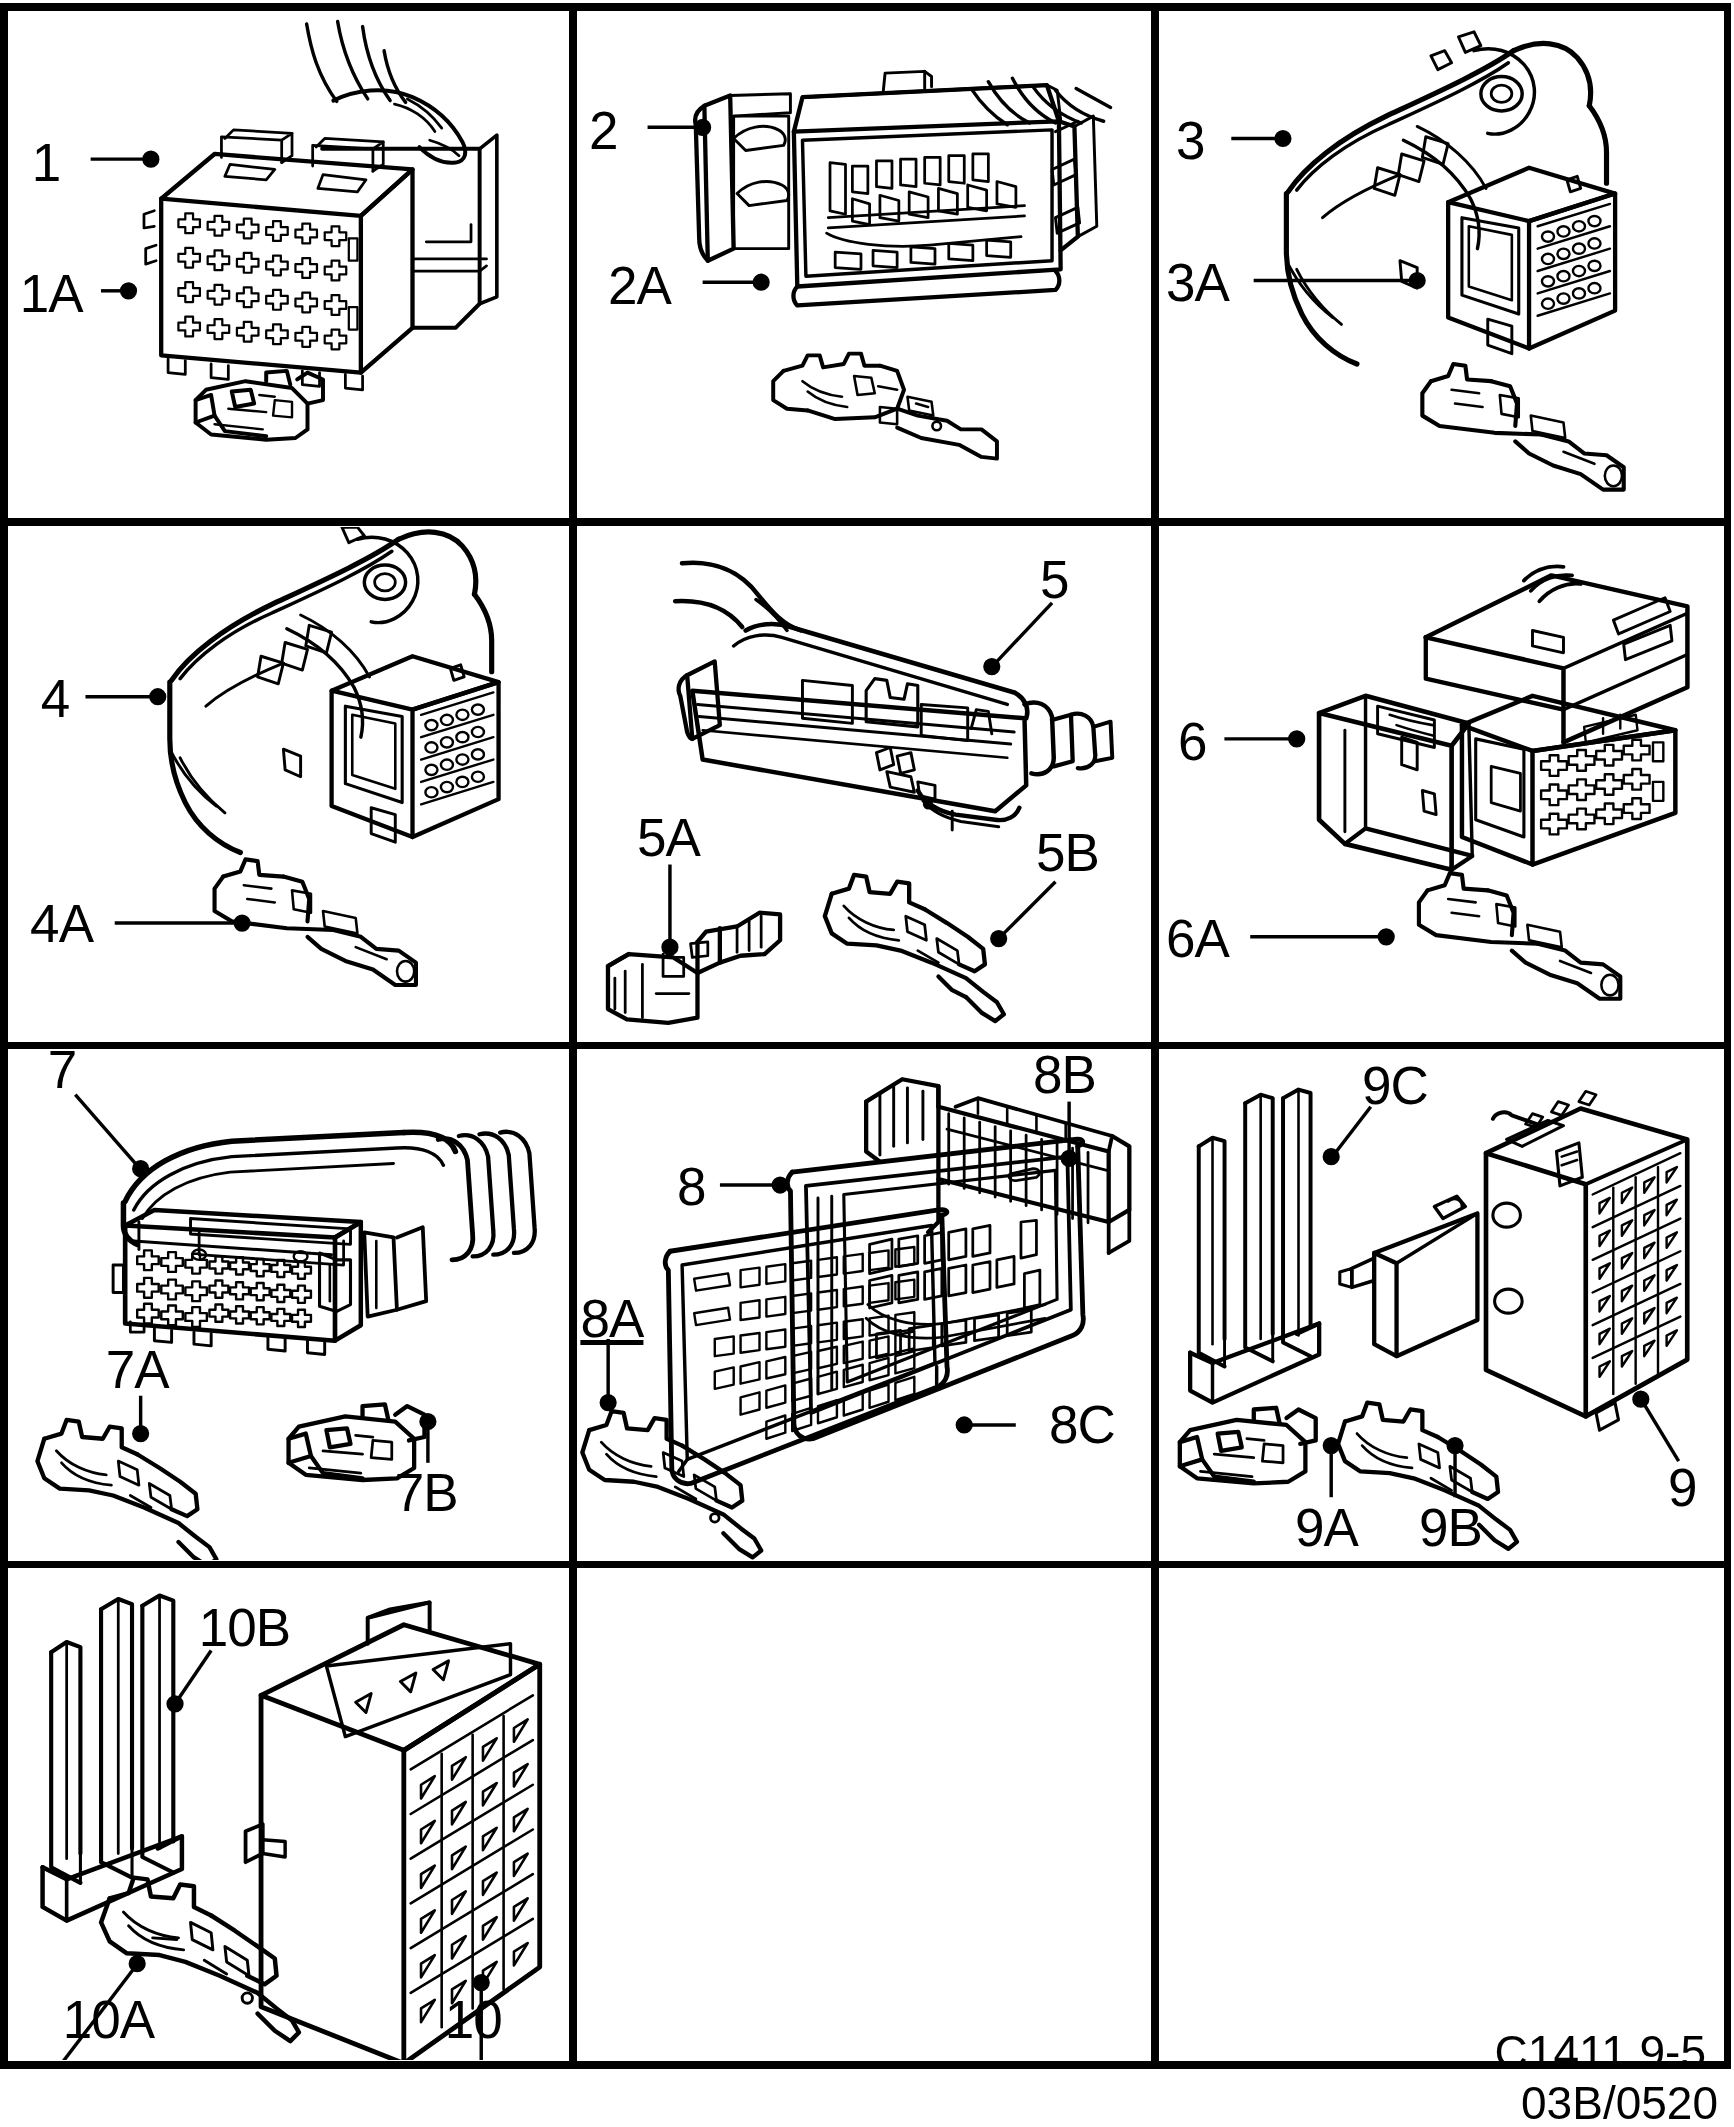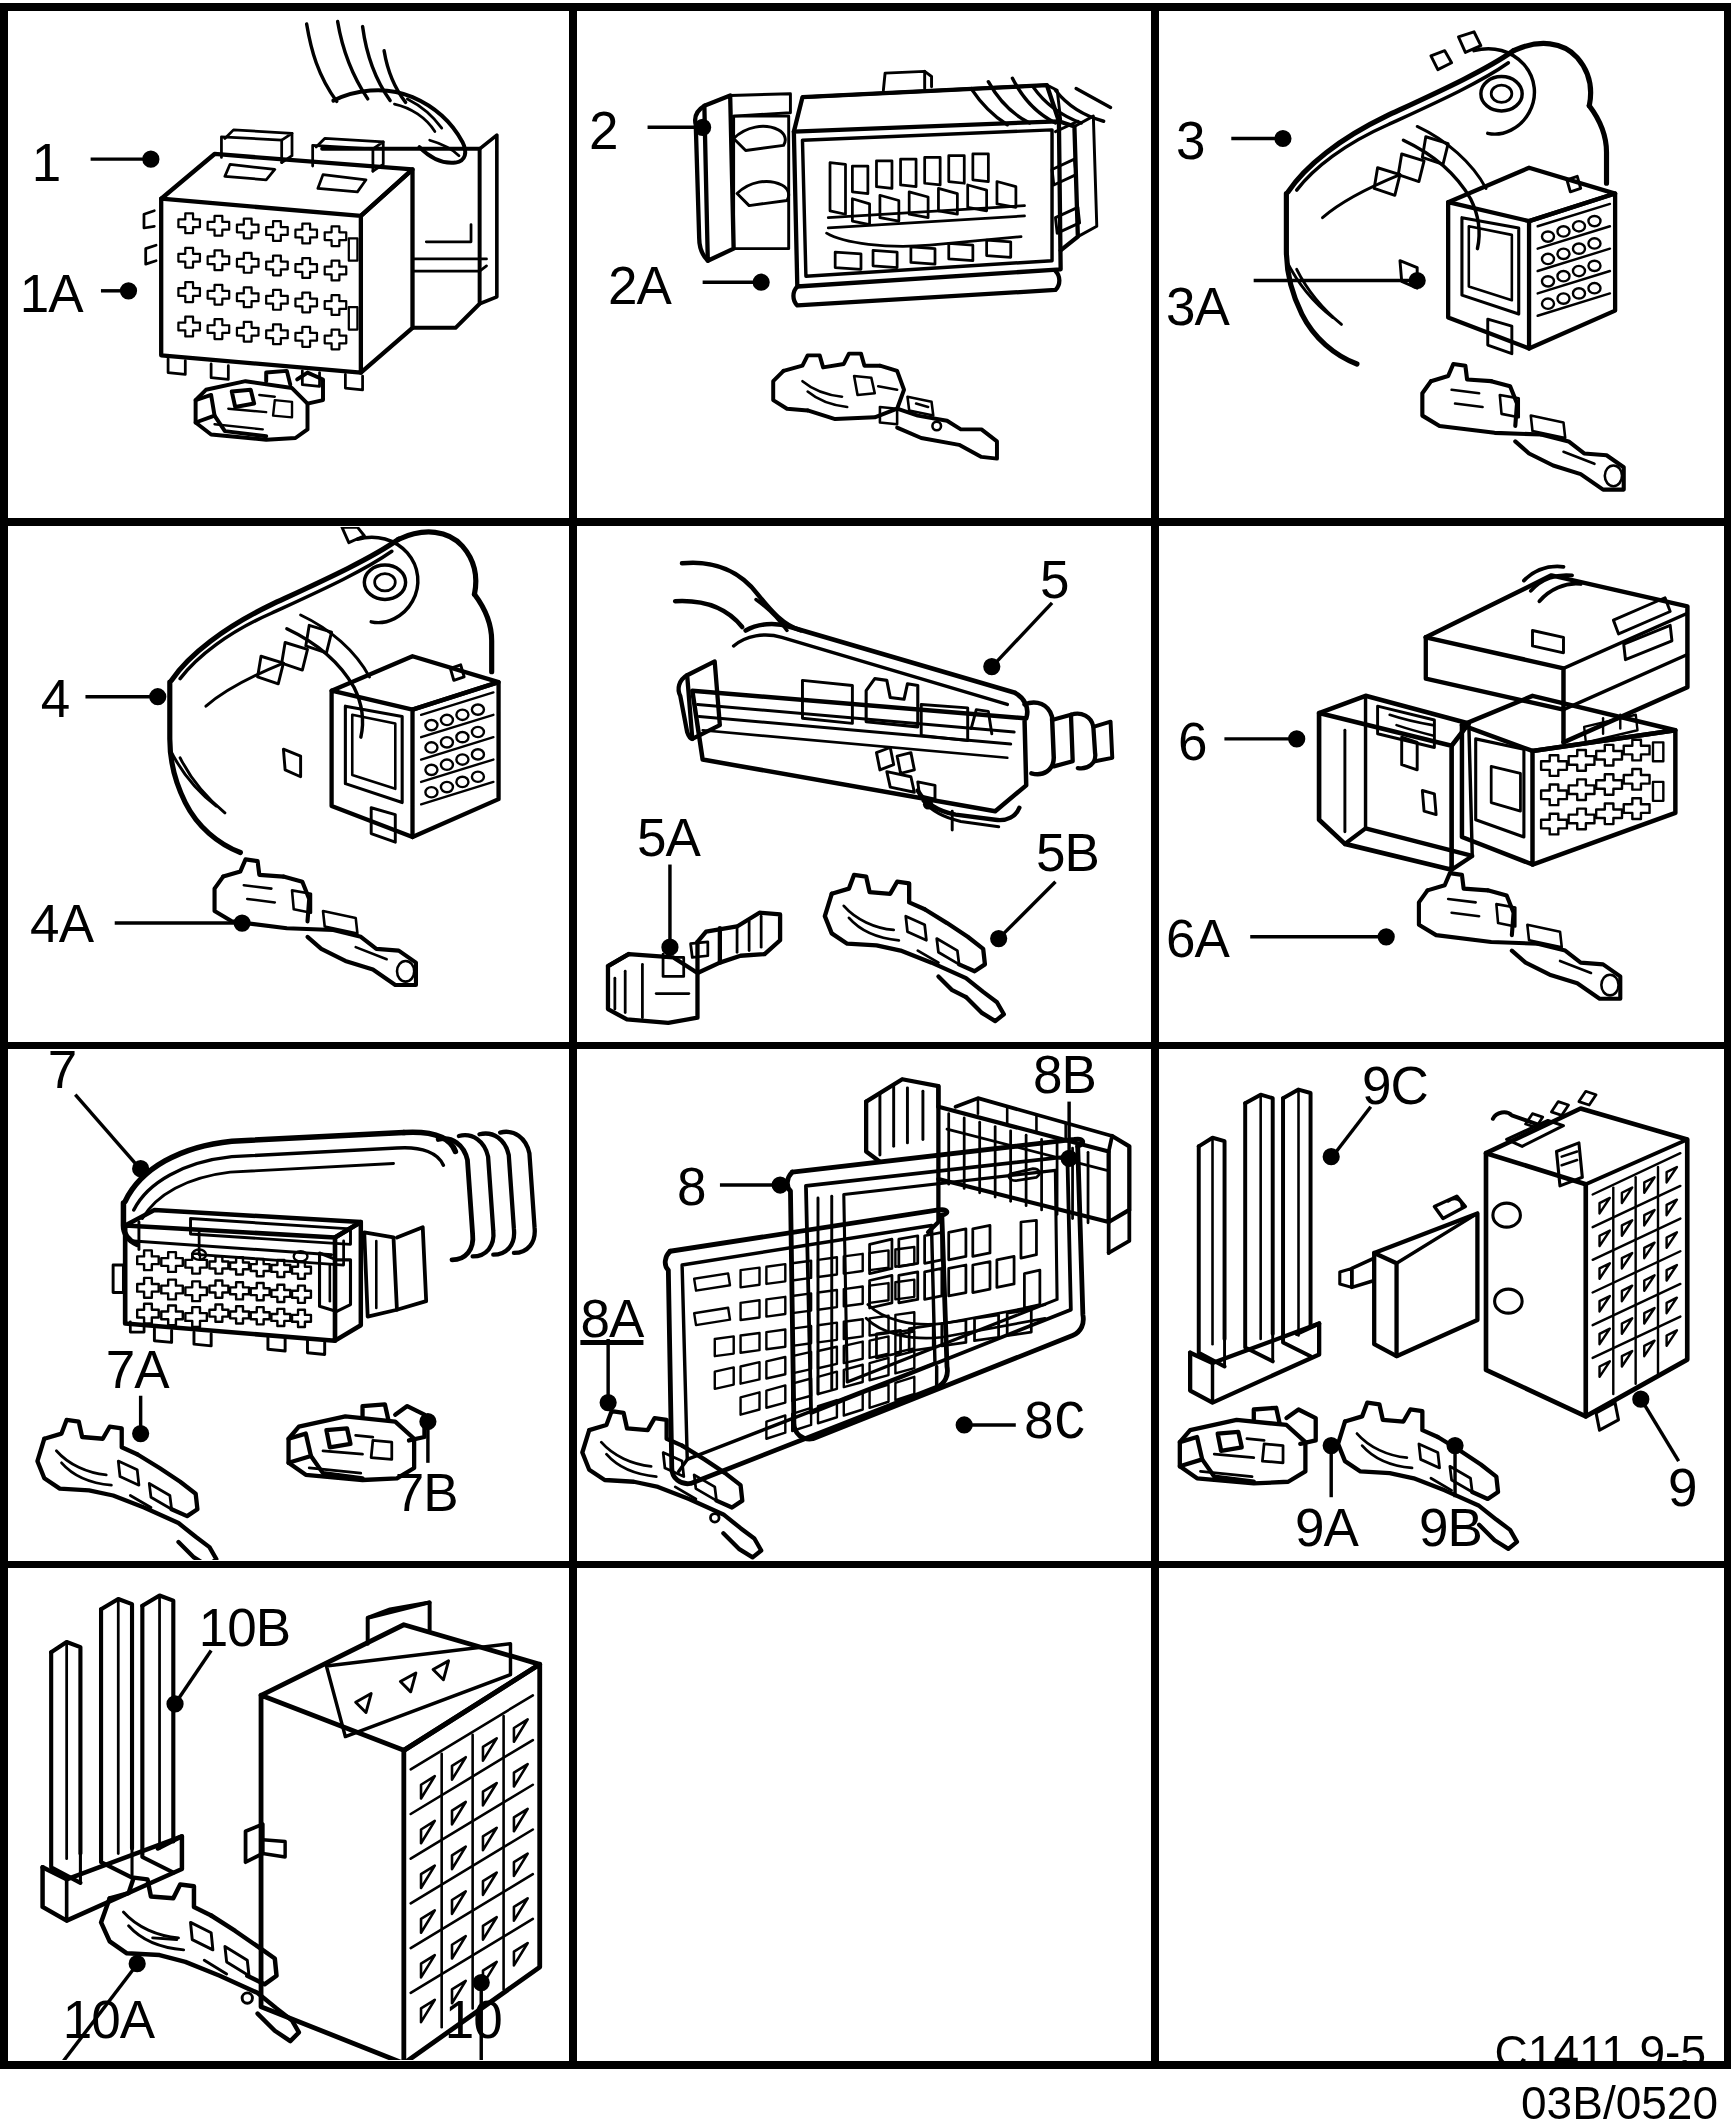--- a/index.html
+++ b/index.html
@@ -362,21 +362,21 @@
     </svg>
     <svg class="art" viewBox="0 0 660 590">
       <g stroke="#000" stroke-width="4" fill="#000">
         <line x1="84" y1="148" x2="138" y2="148"></line>
           <circle cx="144" cy="148" r="8"></circle>
         <line x1="110" y1="313" x2="294" y2="313"></line>
           <circle cx="300" cy="313" r="8"></circle>
       </g>
     </svg>
     <div class="callout" style="left:17px; top:103px;">3</div>
-    <div class="callout" style="left:6.9px; top:245px;margin-top:24px;">3A</div>
+    <div class="callout" style="left:6.9px; top:245px;">3A</div>
   </div>
 
   <div class="cell" style="left:7.7px; top:527px; width:562px; height:515px;">
     <svg class="art" viewBox="0 0 653 598">
       <g fill="none" stroke="#000" stroke-width="3.4" stroke-linejoin="round" stroke-linecap="round">
         <path d="M190 178 C210 148 252 116 306 90 C362 64 420 38 454 14" stroke-width="6"></path>
         <path d="M454 14 C484 0 512 4 528 22 C542 38 546 58 542 78" stroke-width="6"></path>
         <path d="M542 78 C554 94 562 112 562 132 L562 168" stroke-width="6"></path>
         <path d="M188 180 L188 246 C188 270 194 296 206 320 C220 348 244 368 270 378" stroke-width="6"></path>
         <path d="M200 176 C220 150 256 122 306 100 C358 76 412 52 446 28" stroke-width="4"></path>
@@ -878,21 +878,21 @@
           <circle cx="36" cy="410" r="8"></circle>
         <line x1="572" y1="60" x2="572" y2="120"></line>
           <circle cx="572" cy="126" r="8"></circle>
         <line x1="510" y1="436" x2="456" y2="436"></line>
           <circle cx="450" cy="436" r="8"></circle>
       </g>
     </svg>
     <div class="callout" style="left:100px; top:110px;">8</div>
     <div class="callout" style="left:3.4px; top:242px;text-decoration:underline;">8A</div>
     <div class="callout" style="left:456px; top:-1.7px;">8B</div>
-    <div class="callout" style="left:446px; top:348px;font-family:Liberation Mono, monospace;">8C</div>
+    <div class="callout" style="left:472px; top:348px;">8C</div>
   </div>
 
   <div class="cell" style="left:1159px; top:1050px; width:568px; height:510px;">
     <svg class="art" viewBox="0 0 660 593">
       <g fill="none" stroke="#000" stroke-width="3.6" stroke-linejoin="round" stroke-linecap="round">
 
         <path d="M46 112 L62 102 L76 106 L76 336" stroke-width="4.6"></path>
         <path d="M46 112 L46 352 L76 368" stroke-width="4.6"></path>
         <path d="M62 102 L62 342" stroke-width="3"></path>
         <path d="M100 62 L118 52 L132 56 L132 330" stroke-width="4.6"></path>

